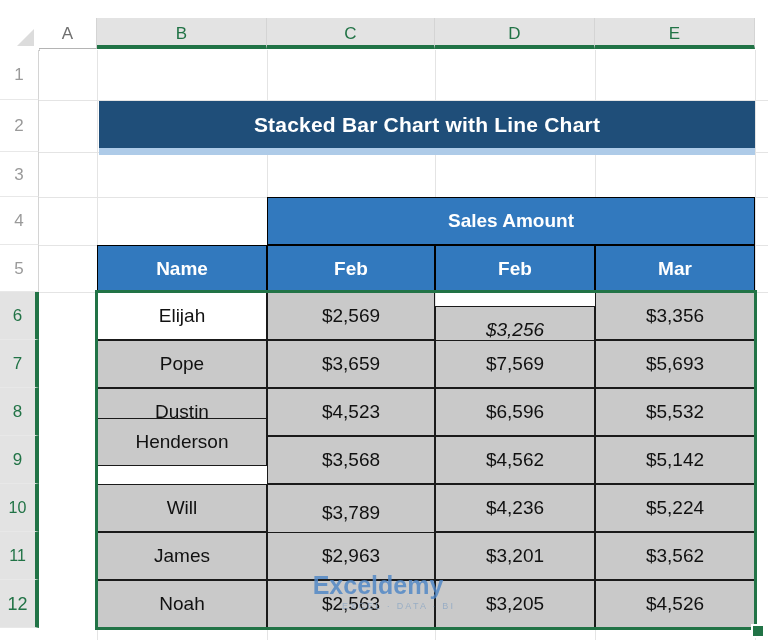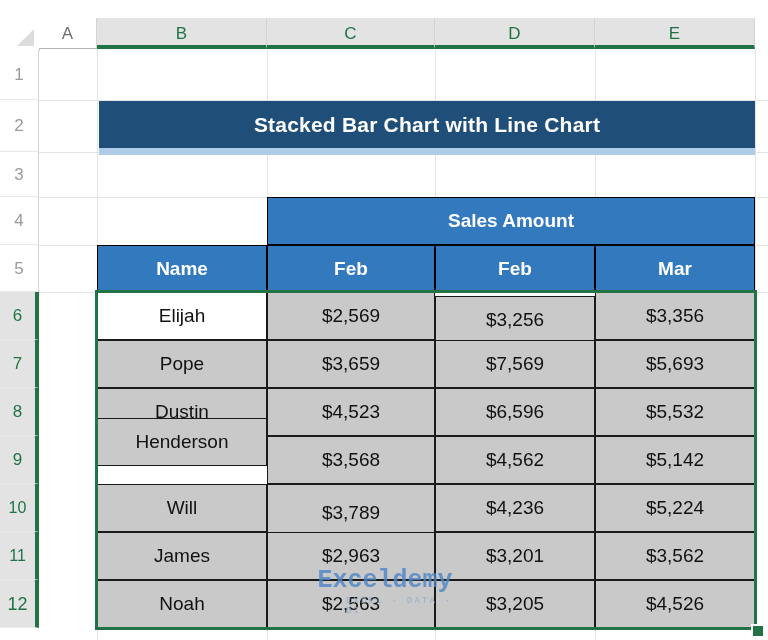--- a/index.html
+++ b/index.html
@@ -127,21 +127,21 @@
 
   <div class="hcell" id="hdr-group" style="left: 267px; top: 197px; width: 488px; height: 48px;">Sales Amount</div>
   <div class="hcell" id="hdr-c0" style="left: 97px; top: 245px; width: 170px; height: 47px;">Name</div>
   <div class="hcell" id="hdr-c1" style="left: 267px; top: 245px; width: 168px; height: 47px;">Feb</div>
   <div class="hcell" id="hdr-c2" style="left: 435px; top: 245px; width: 160px; height: 47px;">Feb</div>
   <div class="hcell" id="hdr-c3" style="left: 595px; top: 245px; width: 160px; height: 47px;">Mar</div>
 
   <div id="data-cells">
       <div class="dcell active" style="left: 97px; top: 292px; width: 170px; height: 48px;">Elijah</div>
       <div class="dcell" style="left: 267px; top: 292px; width: 168px; height: 48px;">$2,569</div>
-      <div class="dcell" style="left: 435px; top: 296px; width: 160px; height: 48px;">$3,256</div>
+      <div class="dcell" style="left: 435px; top: 306px; width: 160px; height: 48px; font-style: italic;">$3,256</div>
       <div class="dcell" style="left: 595px; top: 292px; width: 160px; height: 48px;">$3,356</div>
       <div class="dcell" style="left: 97px; top: 340px; width: 170px; height: 48px;">Pope</div>
       <div class="dcell" style="left: 267px; top: 340px; width: 168px; height: 48px;">$3,659</div>
       <div class="dcell" style="left: 435px; top: 340px; width: 160px; height: 48px;">$7,569</div>
       <div class="dcell" style="left: 595px; top: 340px; width: 160px; height: 48px;">$5,693</div>
       <div class="dcell" style="left: 97px; top: 388px; width: 170px; height: 48px;">Dustin</div>
       <div class="dcell" style="left: 267px; top: 388px; width: 168px; height: 48px;">$4,523</div>
       <div class="dcell" style="left: 435px; top: 388px; width: 160px; height: 48px;">$6,596</div>
       <div class="dcell" style="left: 595px; top: 388px; width: 160px; height: 48px;">$5,532</div>
       <div class="dcell" style="left: 97px; top: 418px; width: 170px; height: 48px;">Henderson</div>
@@ -158,18 +158,18 @@
       <div class="dcell" style="left: 595px; top: 532px; width: 160px; height: 48px;">$3,562</div>
       <div class="dcell" style="left: 97px; top: 580px; width: 170px; height: 48px;">Noah</div>
       <div class="dcell" style="left: 267px; top: 580px; width: 168px; height: 48px;">$2,563</div>
       <div class="dcell" style="left: 435px; top: 580px; width: 160px; height: 48px;">$3,205</div>
       <div class="dcell" style="left: 595px; top: 580px; width: 160px; height: 48px;">$4,526</div>
     </div>
 
   <div class="selbox" id="selbox" style="left: 95px; top: 290px; width: 662px; height: 340px;"></div>
   <div class="fill-handle" id="fillhandle" style="left: 751px; top: 624px;"></div>
 
-  <div class="watermark" id="watermark" style="left: 305px; top: 570px; width: 160px; height: 44px; font-family: Liberation Mono, monospace;">
+  <div class="watermark" id="watermark" style="left: 298px; top: 570px; width: 160px; height: 44px;">
     <div class="wm-main">Exceldemy</div>
     <div class="wm-sub">EXCEL · DATA · BI</div>
   </div>
 
 </div>
 
 </body></html>

